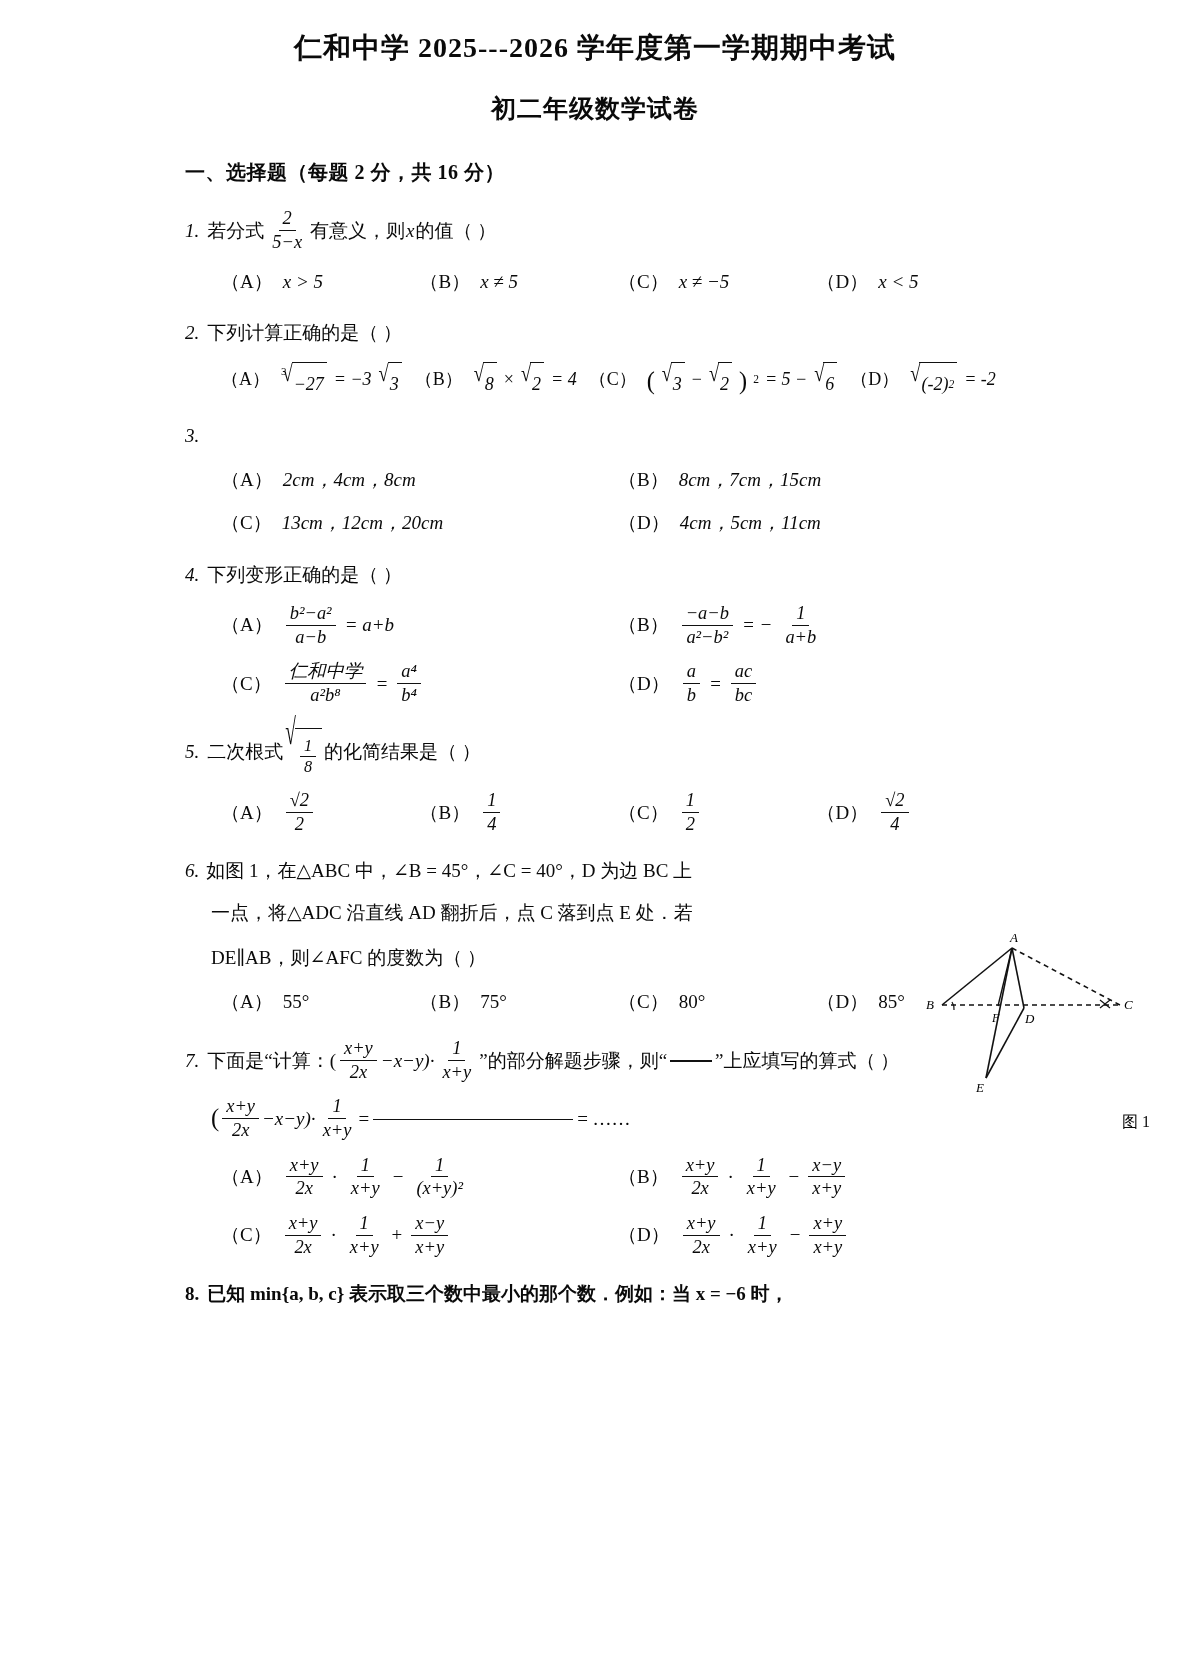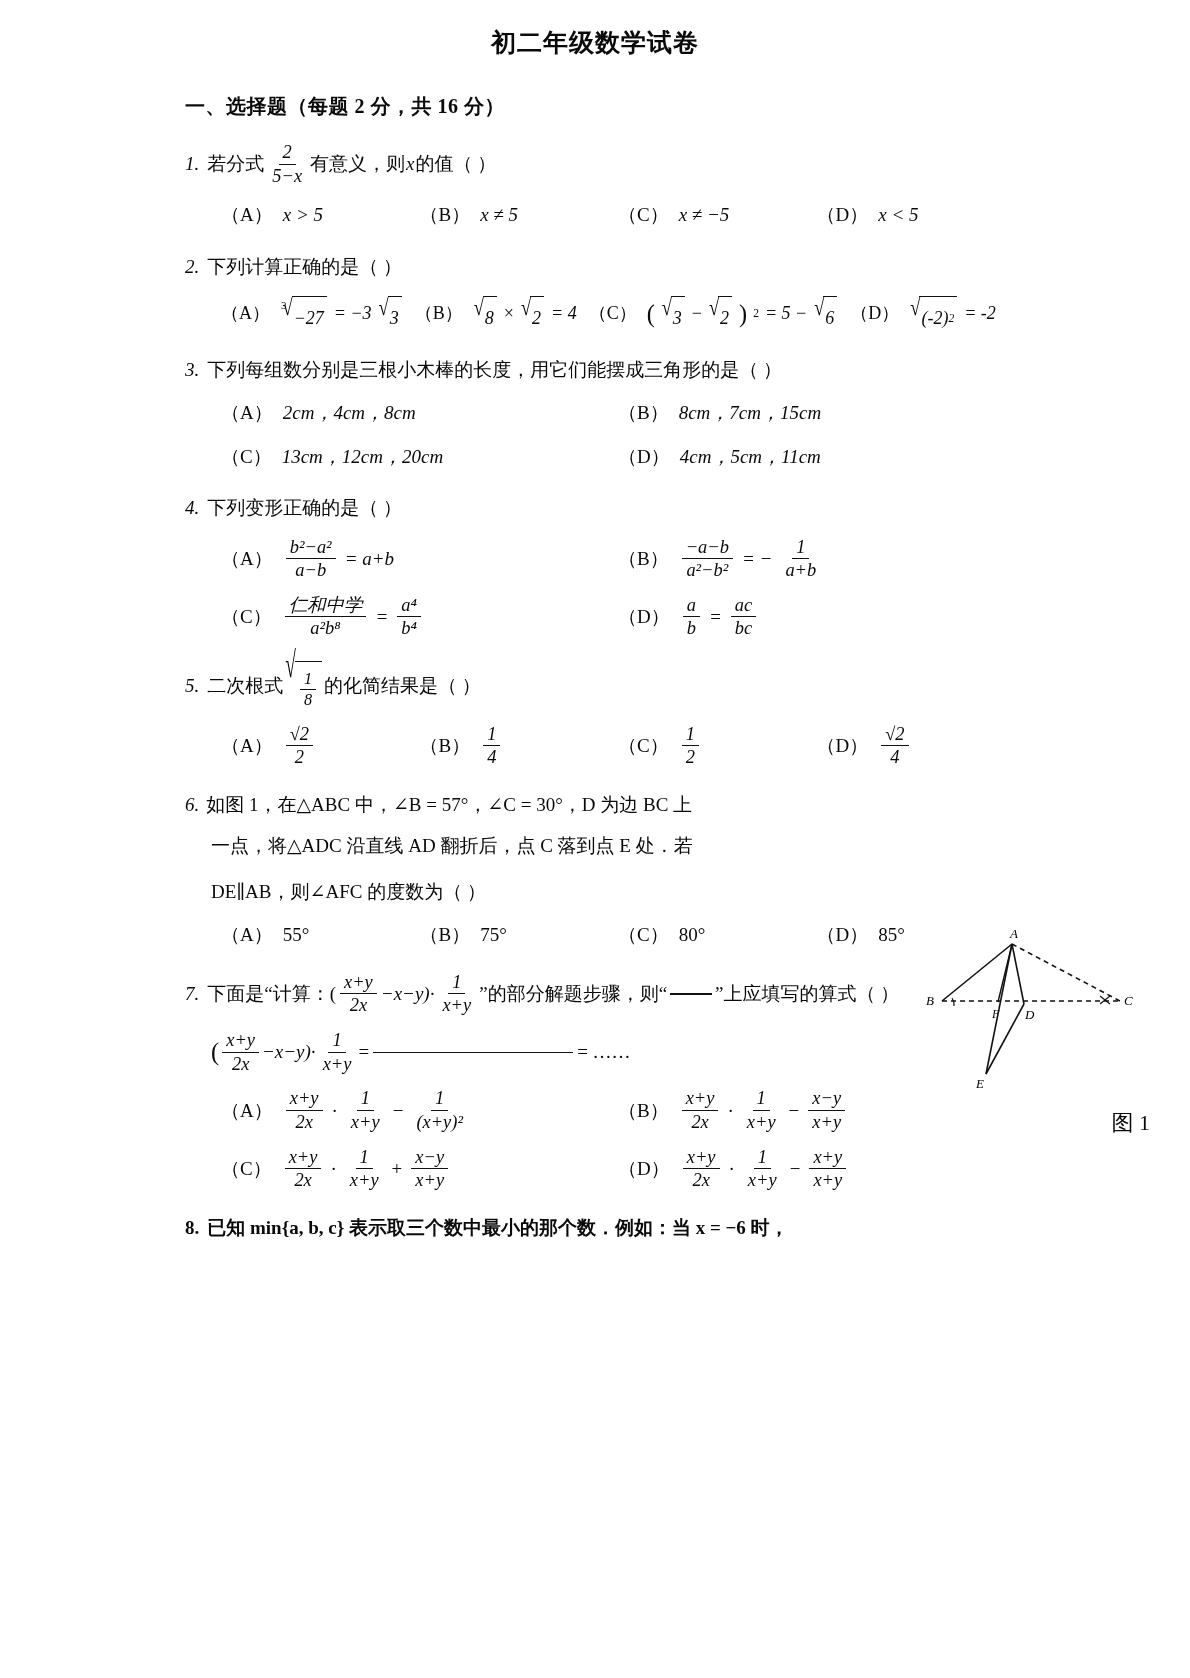--- a/index.html
+++ b/index.html
@@ -156,37 +156,38 @@
     position: absolute;
     right: 36px;
     top: 900px;
     width: 230px;
     height: 160px;
   }
   .fig-caption {
     position: absolute;
     right: 40px;
     top: 1082px;
-    font-size: 22px;
+    font-size: 16px;
   }
 
   .q6-text { width: 580px; }
   .q7-line {
     margin-top: 14px;
     padding-left: 26px;
     font-size: 19px;
     display: flex;
     align-items: center;
   }
 </style>
 </head>
 <body>
 
 <div class="page">
 
+  <div class="title-main">仁和中学 2025---2026 学年度第一学期期中考试</div>
   <div class="title-sub">初二年级数学试卷</div>
 
   <div class="content">
 
     <div class="section-head">一、选择题（每题 2 分，共 16 分）</div>
 
     <div class="q">
       <div class="q-stem">
         <span class="qnum it">1.</span>
         <span>若分式</span>
@@ -280,21 +281,20 @@
               </span>
             </span>
           <span class="it">= -2</span>
         </span>
       </div>
     </div>
 
     <div class="q">
       <div class="q-stem">
         <span class="qnum it">3.</span>
-        <span>下列每组数分别是三根小木棒的长度，用它们能摆成三角形的是（     ）</span>
       </div>
       <div class="opts grid2">
         <div class="row2">
           <span class="op">
               <span class="tag">（A）</span>
               <span class="it">2cm，4cm，8cm</span>
             </span>
           <span class="op">
               <span class="tag">（B）</span>
               <span class="it">8cm，7cm，15cm</span>
@@ -414,21 +414,21 @@
               <span class="den it">4</span>
             </span>
           </span>
       </div>
     </div>
 
     <div class="q">
       <div class="q6-text">
         <div style="display:flex;">
           <span class="qnum it">6.</span>
-          <span>如图 1，在△ABC 中，∠B = 57°，∠C = 30°，D 为边 BC 上</span>
+          <span>如图 1，在△ABC 中，∠B = 45°，∠C = 40°，D 为边 BC 上</span>
         </div>
         <div style="padding-left:26px; margin-top:12px;">一点，将△ADC 沿直线 AD 翻折后，点 C 落到点 E 处．若</div>
         <div style="padding-left:26px; margin-top:16px;">DE∥AB，则∠AFC 的度数为（     ）</div>
       </div>
       <div class="opts even4">
         <span class="op">
             <span class="tag">（A）</span>
             <span>55°</span>
           </span>
         <span class="op">

